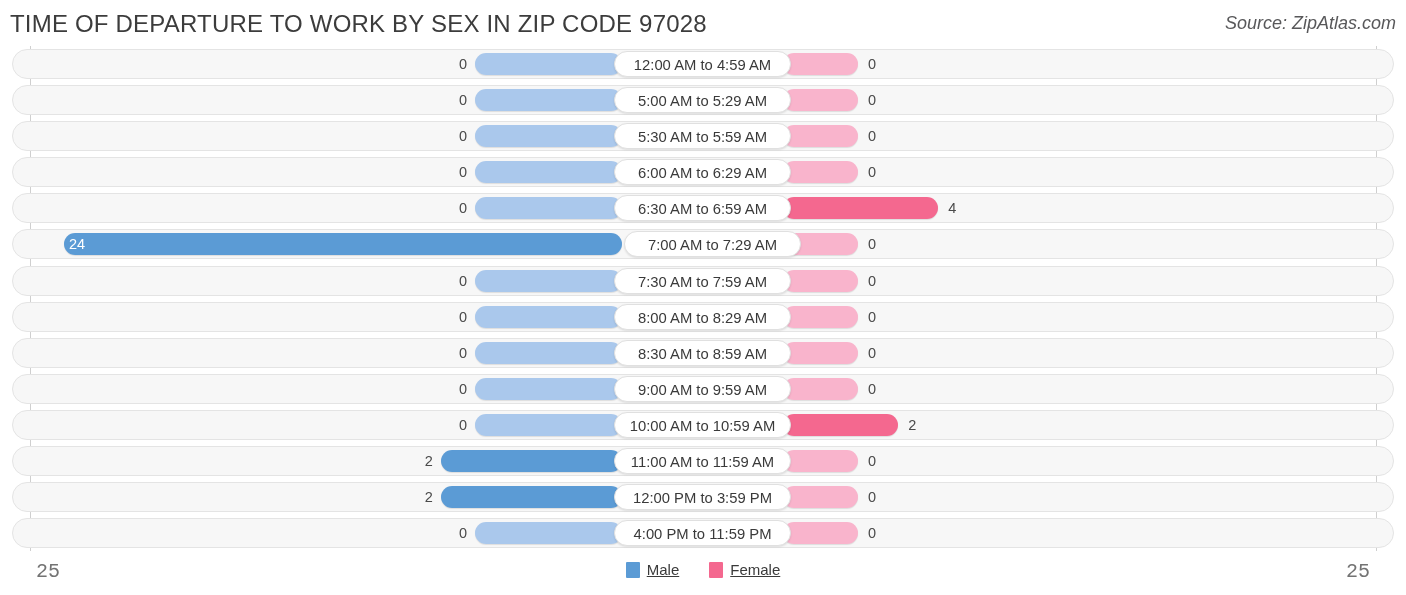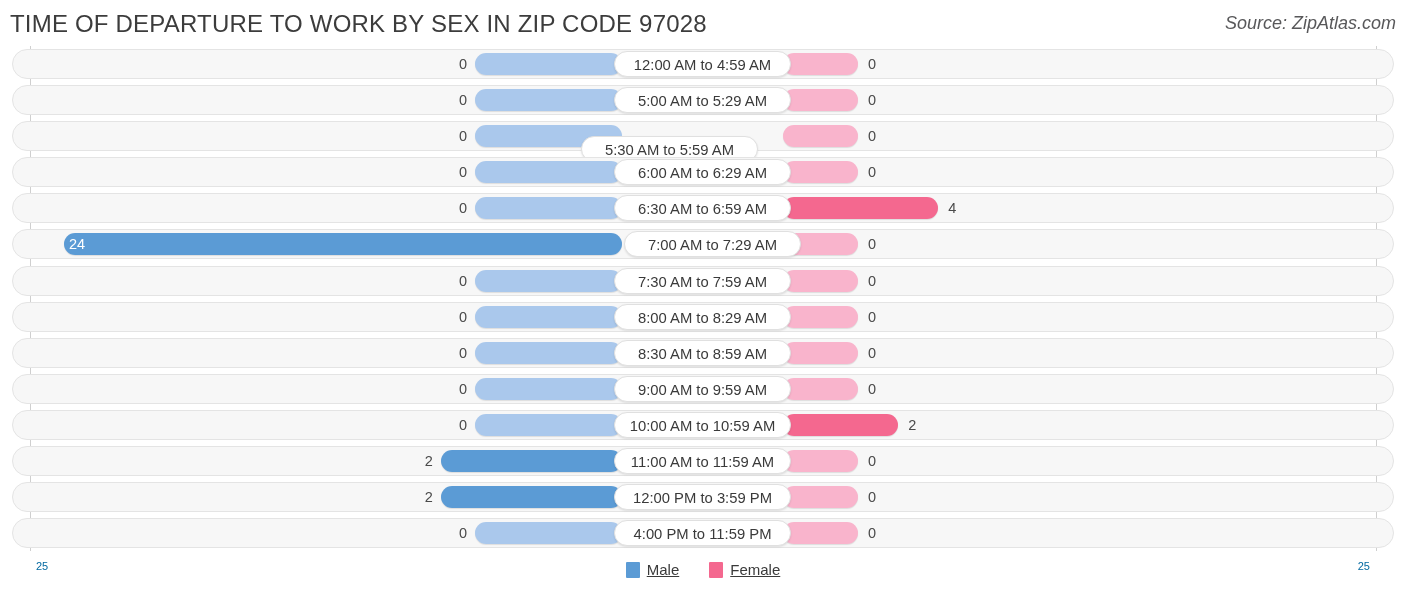--- a/index.html
+++ b/index.html
@@ -137,22 +137,23 @@
   .footer {
     position: absolute;
     left: 0;
     top: 551px;
     width: 1406px;
     height: 44px;
   }
   .tick {
     position: absolute;
     top: 9px;
-    font-size: 11px;
-    color: #0369a1;
+    font-size: 20px;
+    color: #737373;
+    font-family: Liberation Mono, monospace;
   }
   .tick.left  { left: 36px; }
   .tick.right { right: 36px; }
 
   .legend {
     position: absolute;
     left: 0;
     right: 0;
     top: 10px;
     display: flex;
@@ -204,21 +205,21 @@
         <div class="val val-male" style="left: 429px; width: 38px;">0</div>
         <div class="val val-female" style="left: 868px;">0</div>
         <div class="cat-pill" style="left: 614px; width: 177px;">5:00 AM to 5:29 AM</div>
       </div>
       <div class="row">
         <div class="track"></div>
         <div class="bar bar-male" style="left: 475px; width: 147px;"></div>
         <div class="bar bar-female" style="left: 783px; width: 75px;"></div>
         <div class="val val-male" style="left: 429px; width: 38px;">0</div>
         <div class="val val-female" style="left: 868px;">0</div>
-        <div class="cat-pill" style="left: 581px; width: 177px; margin-top: 13px;">5:30 AM to 5:59 AM</div>
+        <div class="cat-pill" style="left: 614px; width: 177px;">5:30 AM to 5:59 AM</div>
       </div>
       <div class="row">
         <div class="track"></div>
         <div class="bar bar-male" style="left: 475px; width: 147px;"></div>
         <div class="bar bar-female" style="left: 783px; width: 75px;"></div>
         <div class="val val-male" style="left: 429px; width: 38px;">0</div>
         <div class="val val-female" style="left: 868px;">0</div>
         <div class="cat-pill" style="left: 614px; width: 177px;">6:00 AM to 6:29 AM</div>
       </div>
       <div class="row">

